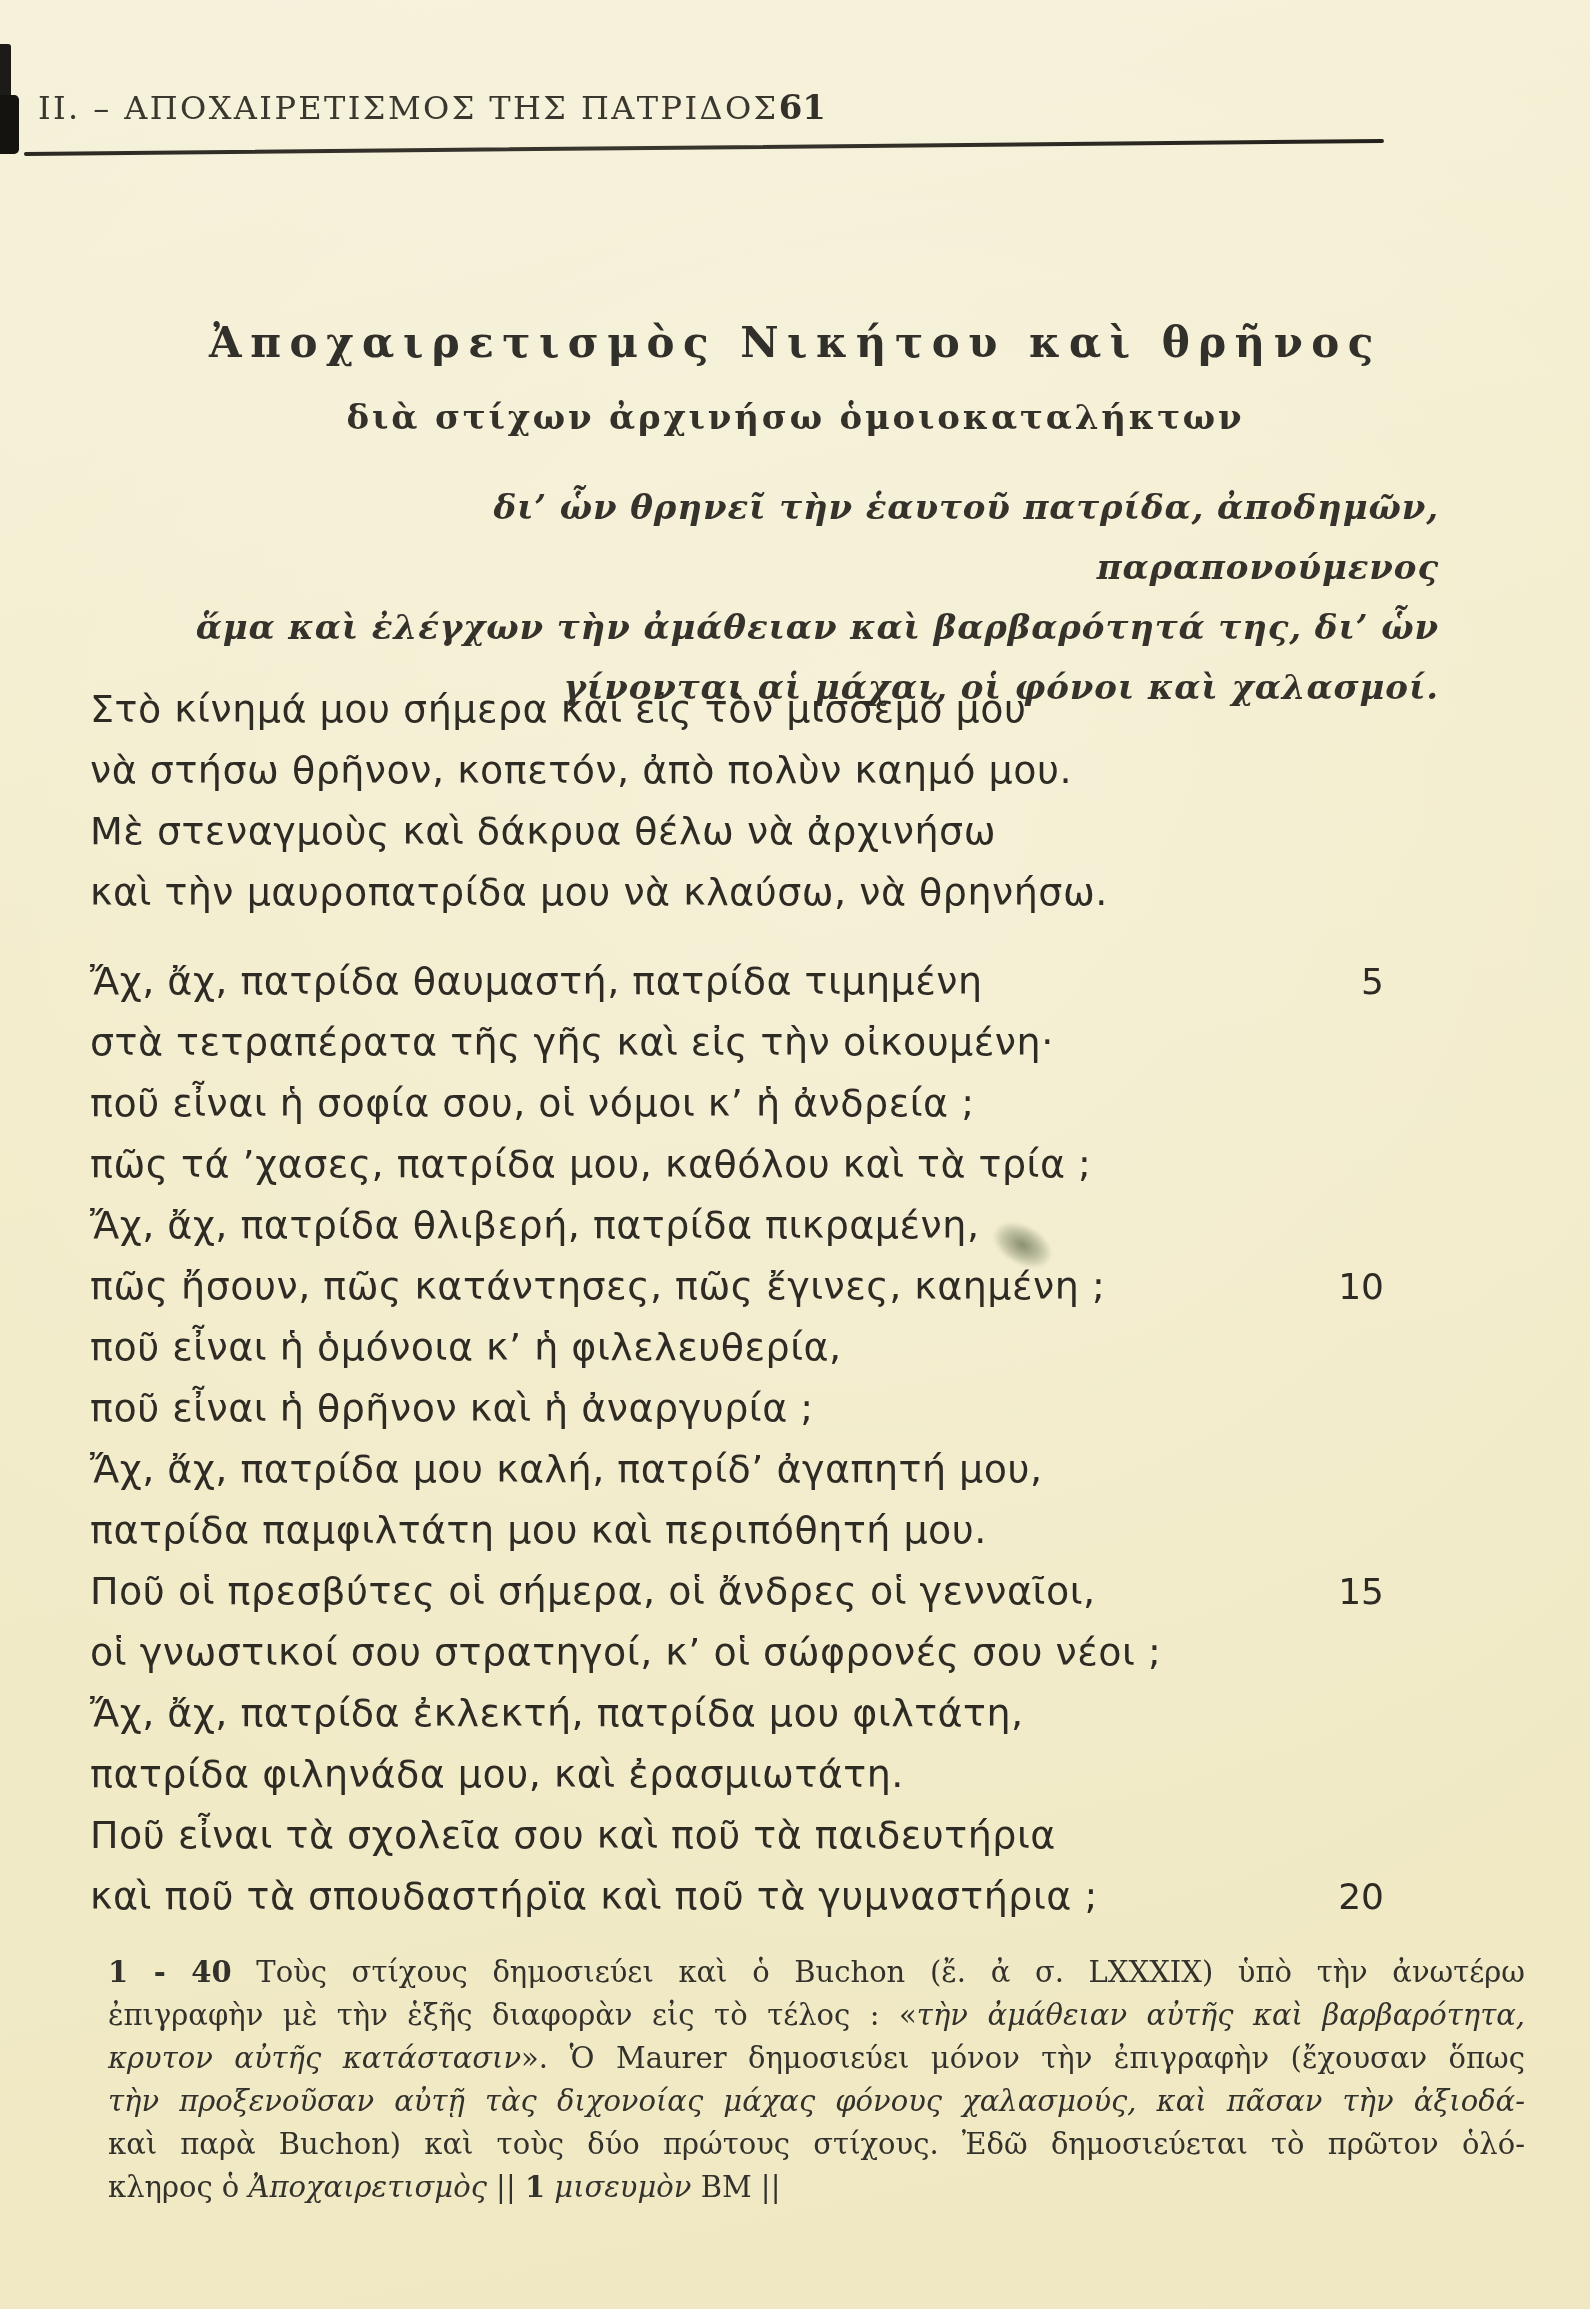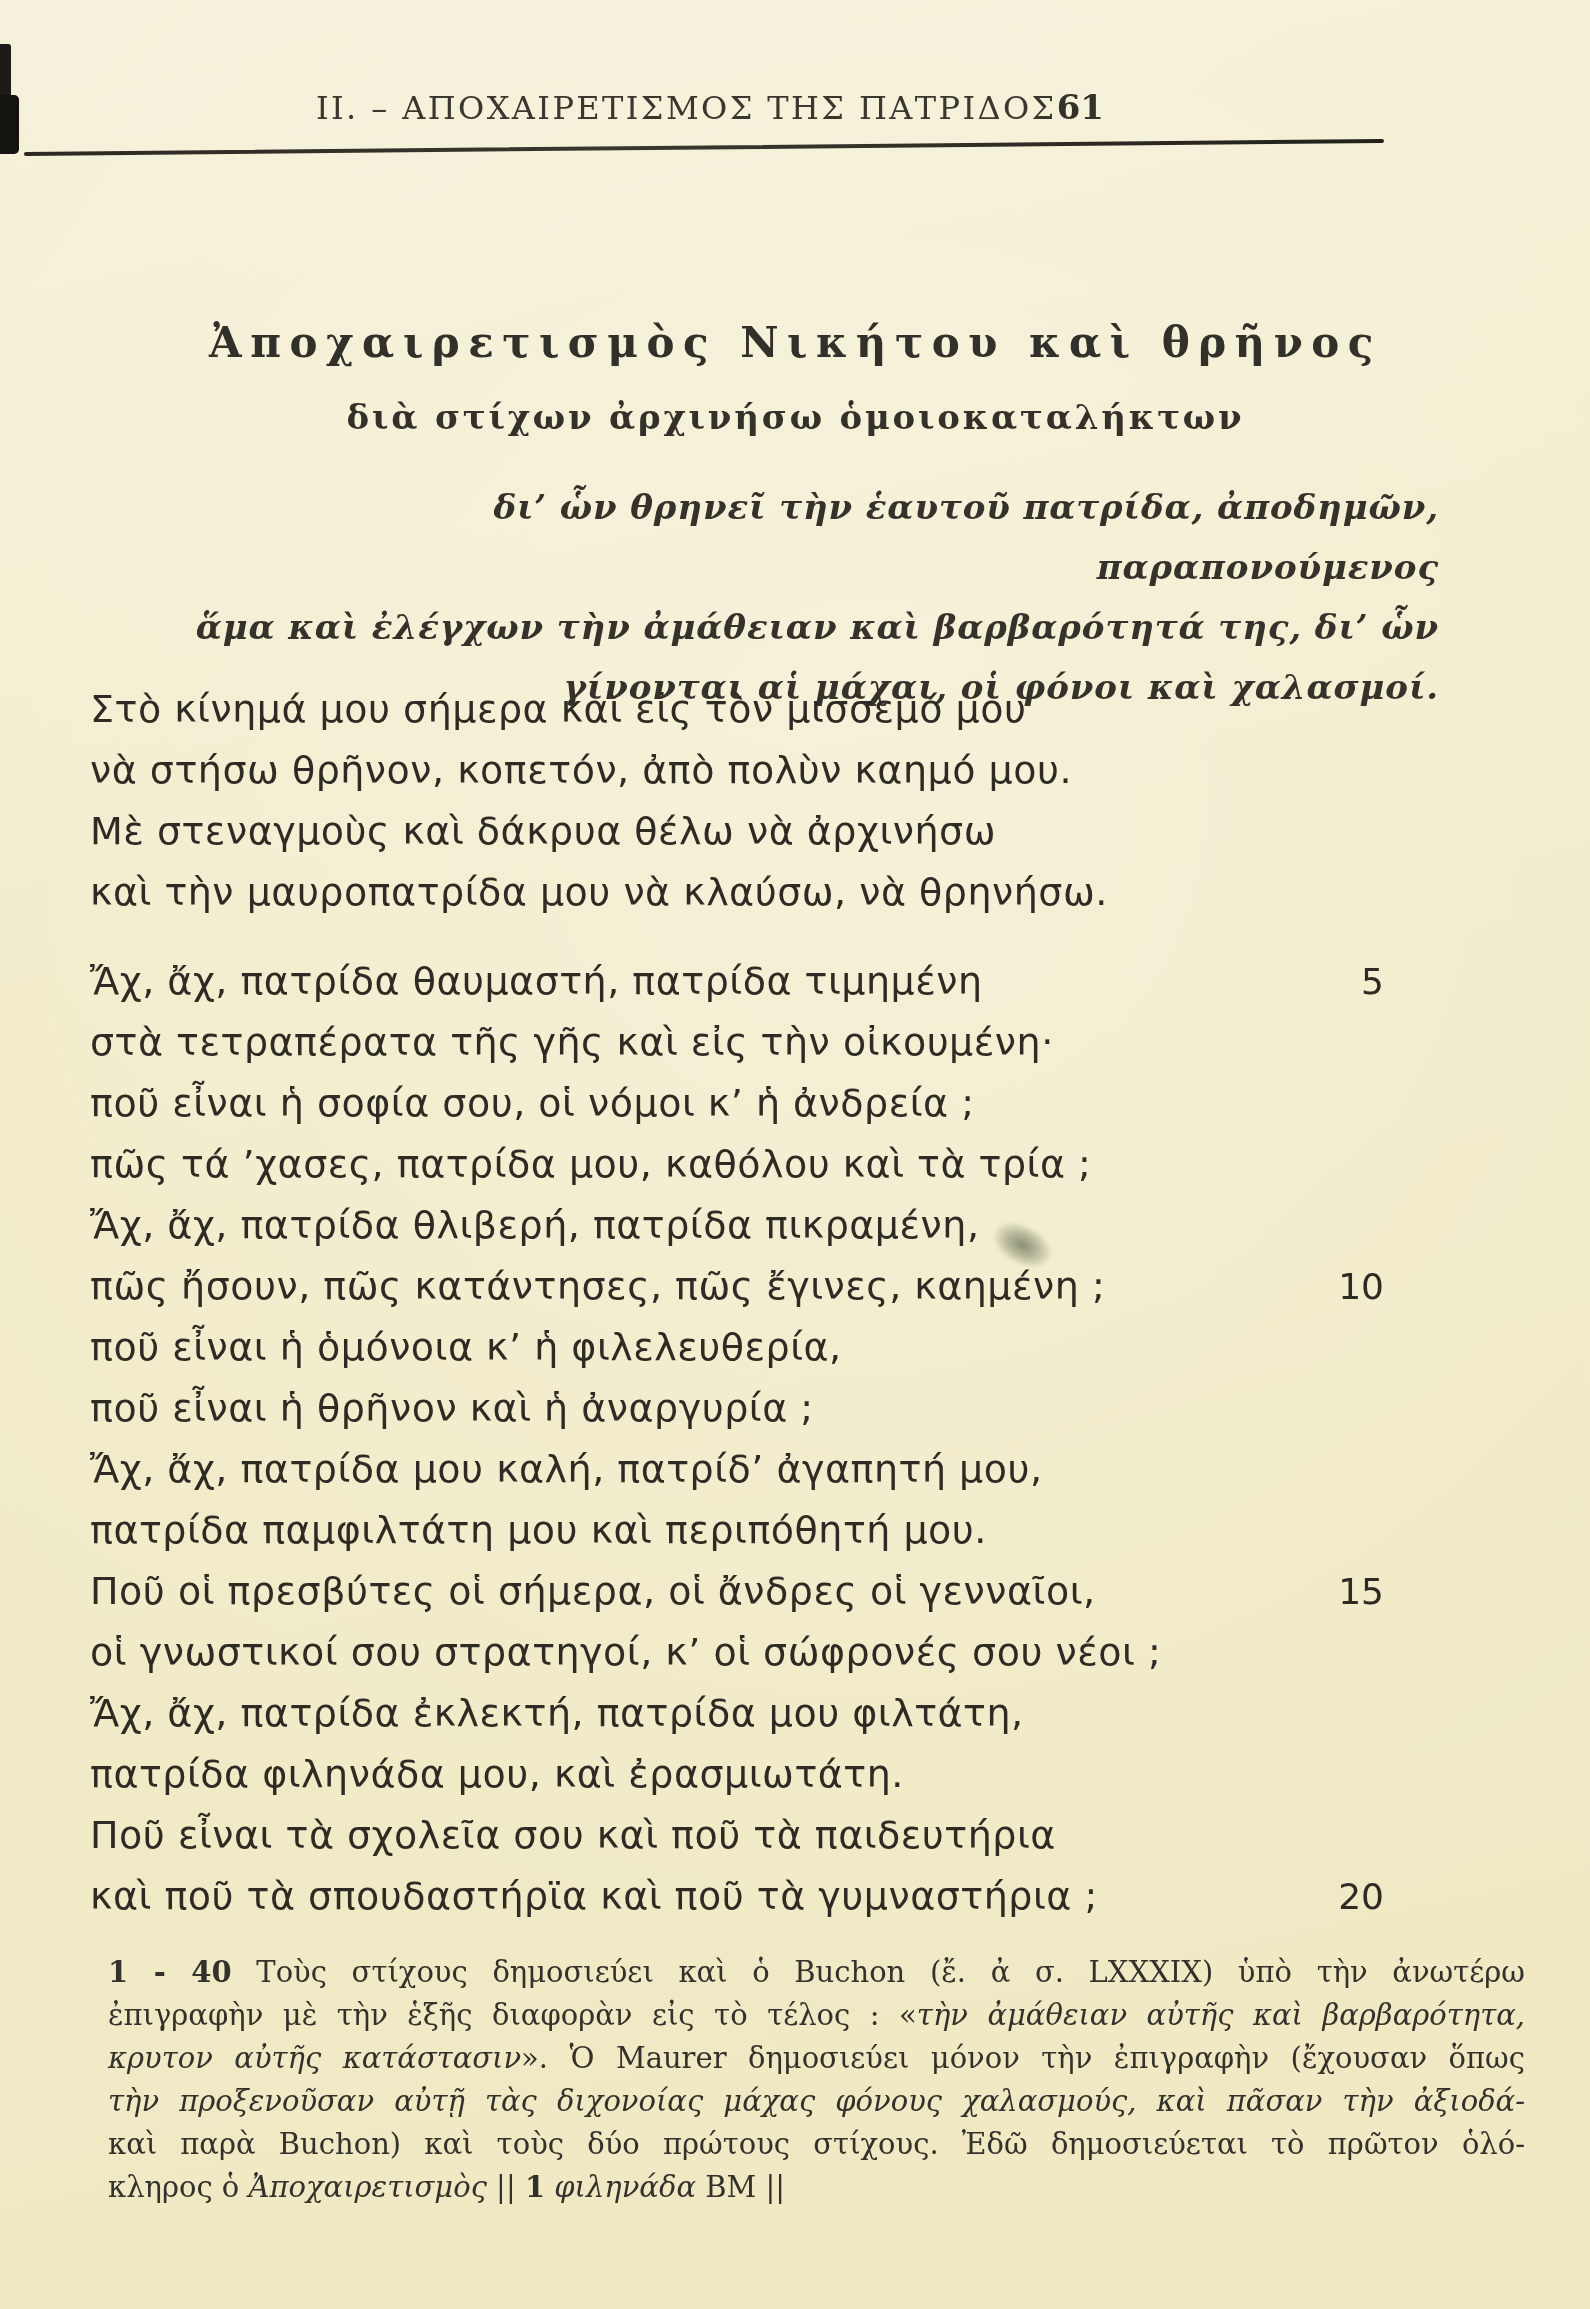--- a/index.html
+++ b/index.html
@@ -21,21 +21,21 @@
     color: var(--ink);
   }
 
   
   .running-header {
     position: absolute;
     left: 38px;
     top: 87px;
     width: 1344px;
     display: flex;
-    justify-content: center;
+    justify-content: flex-start;
     align-items: baseline;
     font-family: "DejaVu Serif", "Liberation Serif", serif;
   }
   .header-title {
     font-size: 32px;
     letter-spacing: 2.4px;
     color: #3a372e;
     white-space: nowrap;
   }
   .page-number {
@@ -198,21 +198,21 @@
       <div class="pline"><span>καὶ ποῦ τὰ σπουδαστήρϊα καὶ ποῦ τὰ γυμναστήρια ;</span><span class="pnum">20</span></div>
     </div>
   </div>
 
   <div class="footnote">
     <div class="fn-line jl"><span class="fn-b">1 - 40</span><span> Τοὺς στίχους δημοσιεύει καὶ ὁ Buchon (ἔ. ἀ σ. LXXXIX) ὑπὸ τὴν ἀνωτέρω</span></div>
     <div class="fn-line jl"><span>ἐπιγραφὴν μὲ τὴν ἑξῆς διαφορὰν εἰς τὸ τέλος : «</span><span class="fn-i">τὴν ἀμάθειαν αὐτῆς καὶ βαρβαρότητα,</span></div>
     <div class="fn-line jl"><span class="fn-i">κρυτον αὐτῆς κατάστασιν</span><span>». Ὁ Maurer δημοσιεύει μόνον τὴν ἐπιγραφὴν (ἔχουσαν ὅπως</span></div>
     <div class="fn-line jl"><span class="fn-i">τὴν προξενοῦσαν αὐτῇ τὰς διχονοίας μάχας φόνους χαλασμούς, καὶ πᾶσαν τὴν ἀξιοδά-</span></div>
     <div class="fn-line jl"><span>καὶ παρὰ Buchon) καὶ τοὺς δύο πρώτους στίχους. Ἐδῶ δημοσιεύεται τὸ πρῶτον ὁλό-</span></div>
-    <div class="fn-line"><span>κληρος ὁ </span><span class="fn-i">Ἀποχαιρετισμὸς</span><span> || </span><span class="fn-b">1</span><span class="fn-i"> φιληνάδα</span><span> ΒΜ ||</span></div>
+    <div class="fn-line"><span>κληρος ὁ </span><span class="fn-i">Ἀποχαιρετισμὸς</span><span> || </span><span class="fn-b">1</span><span class="fn-i"> μισευμὸν</span><span> ΒΜ ||</span></div>
   </div>
 
   <div class="artifact-edge-a"></div>
   <div class="artifact-edge-b"></div>
   <div class="scan-smudge"></div>
 
 </div>
 
 
 </body></html>

